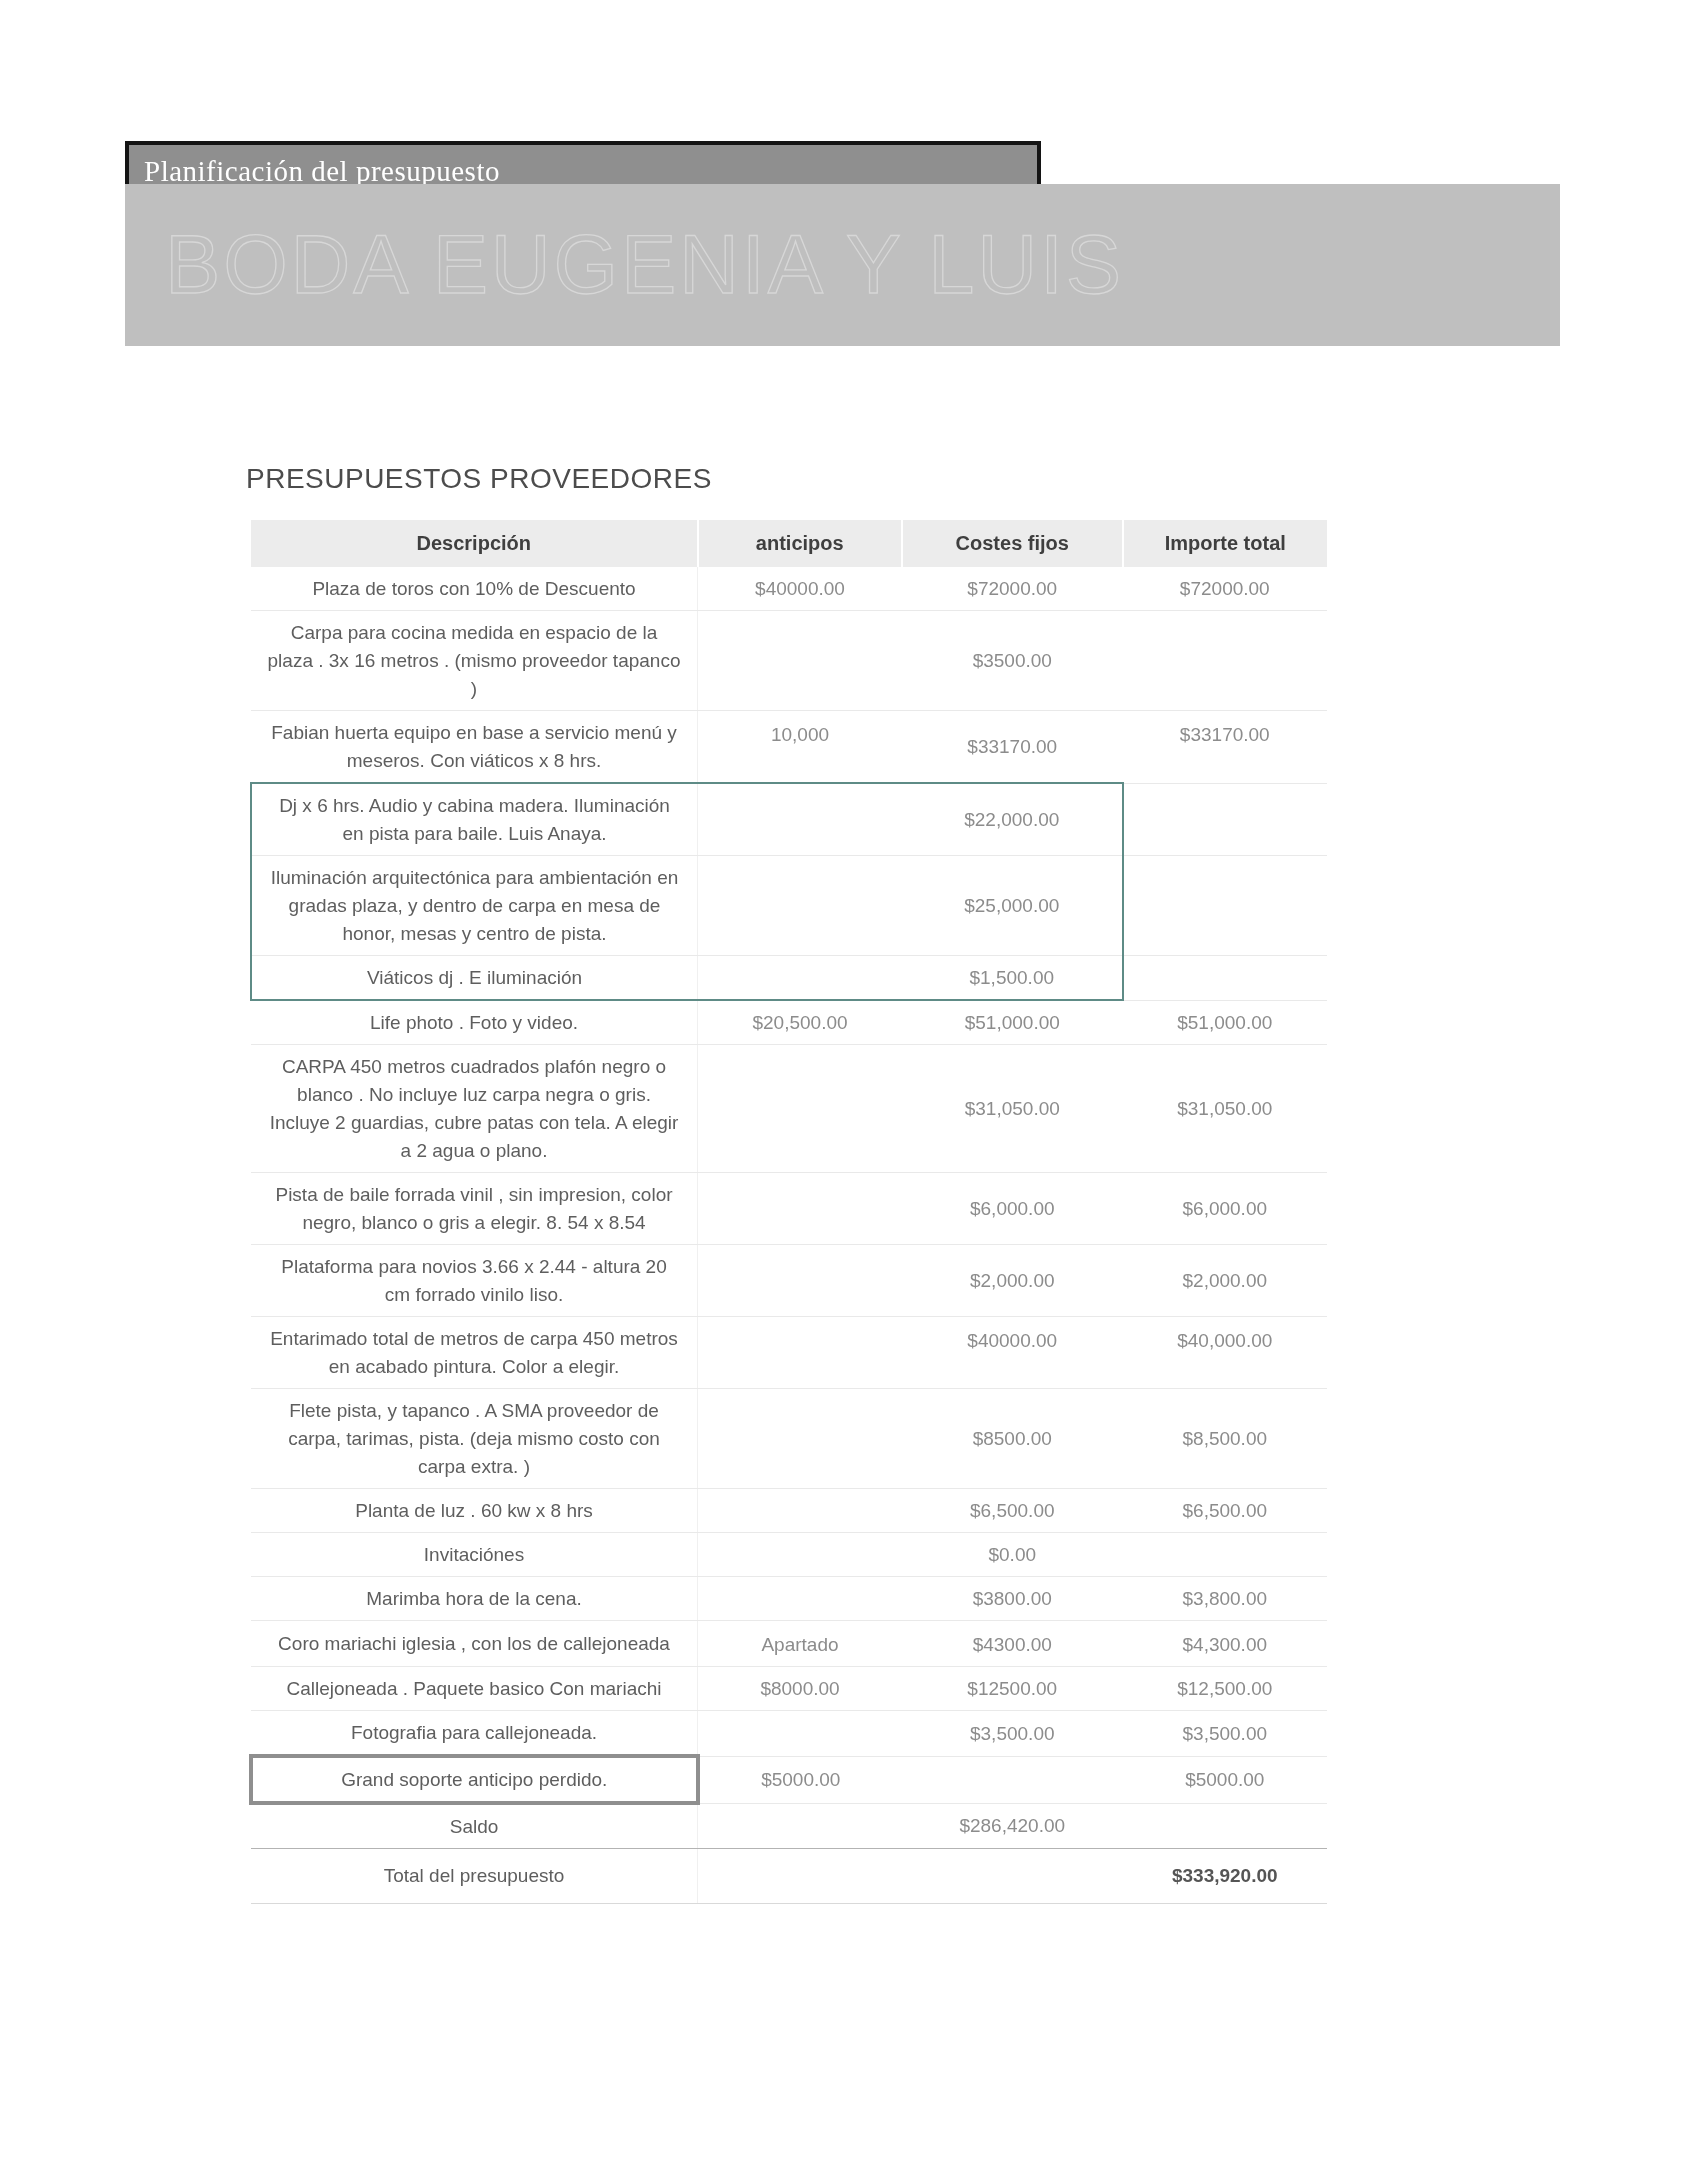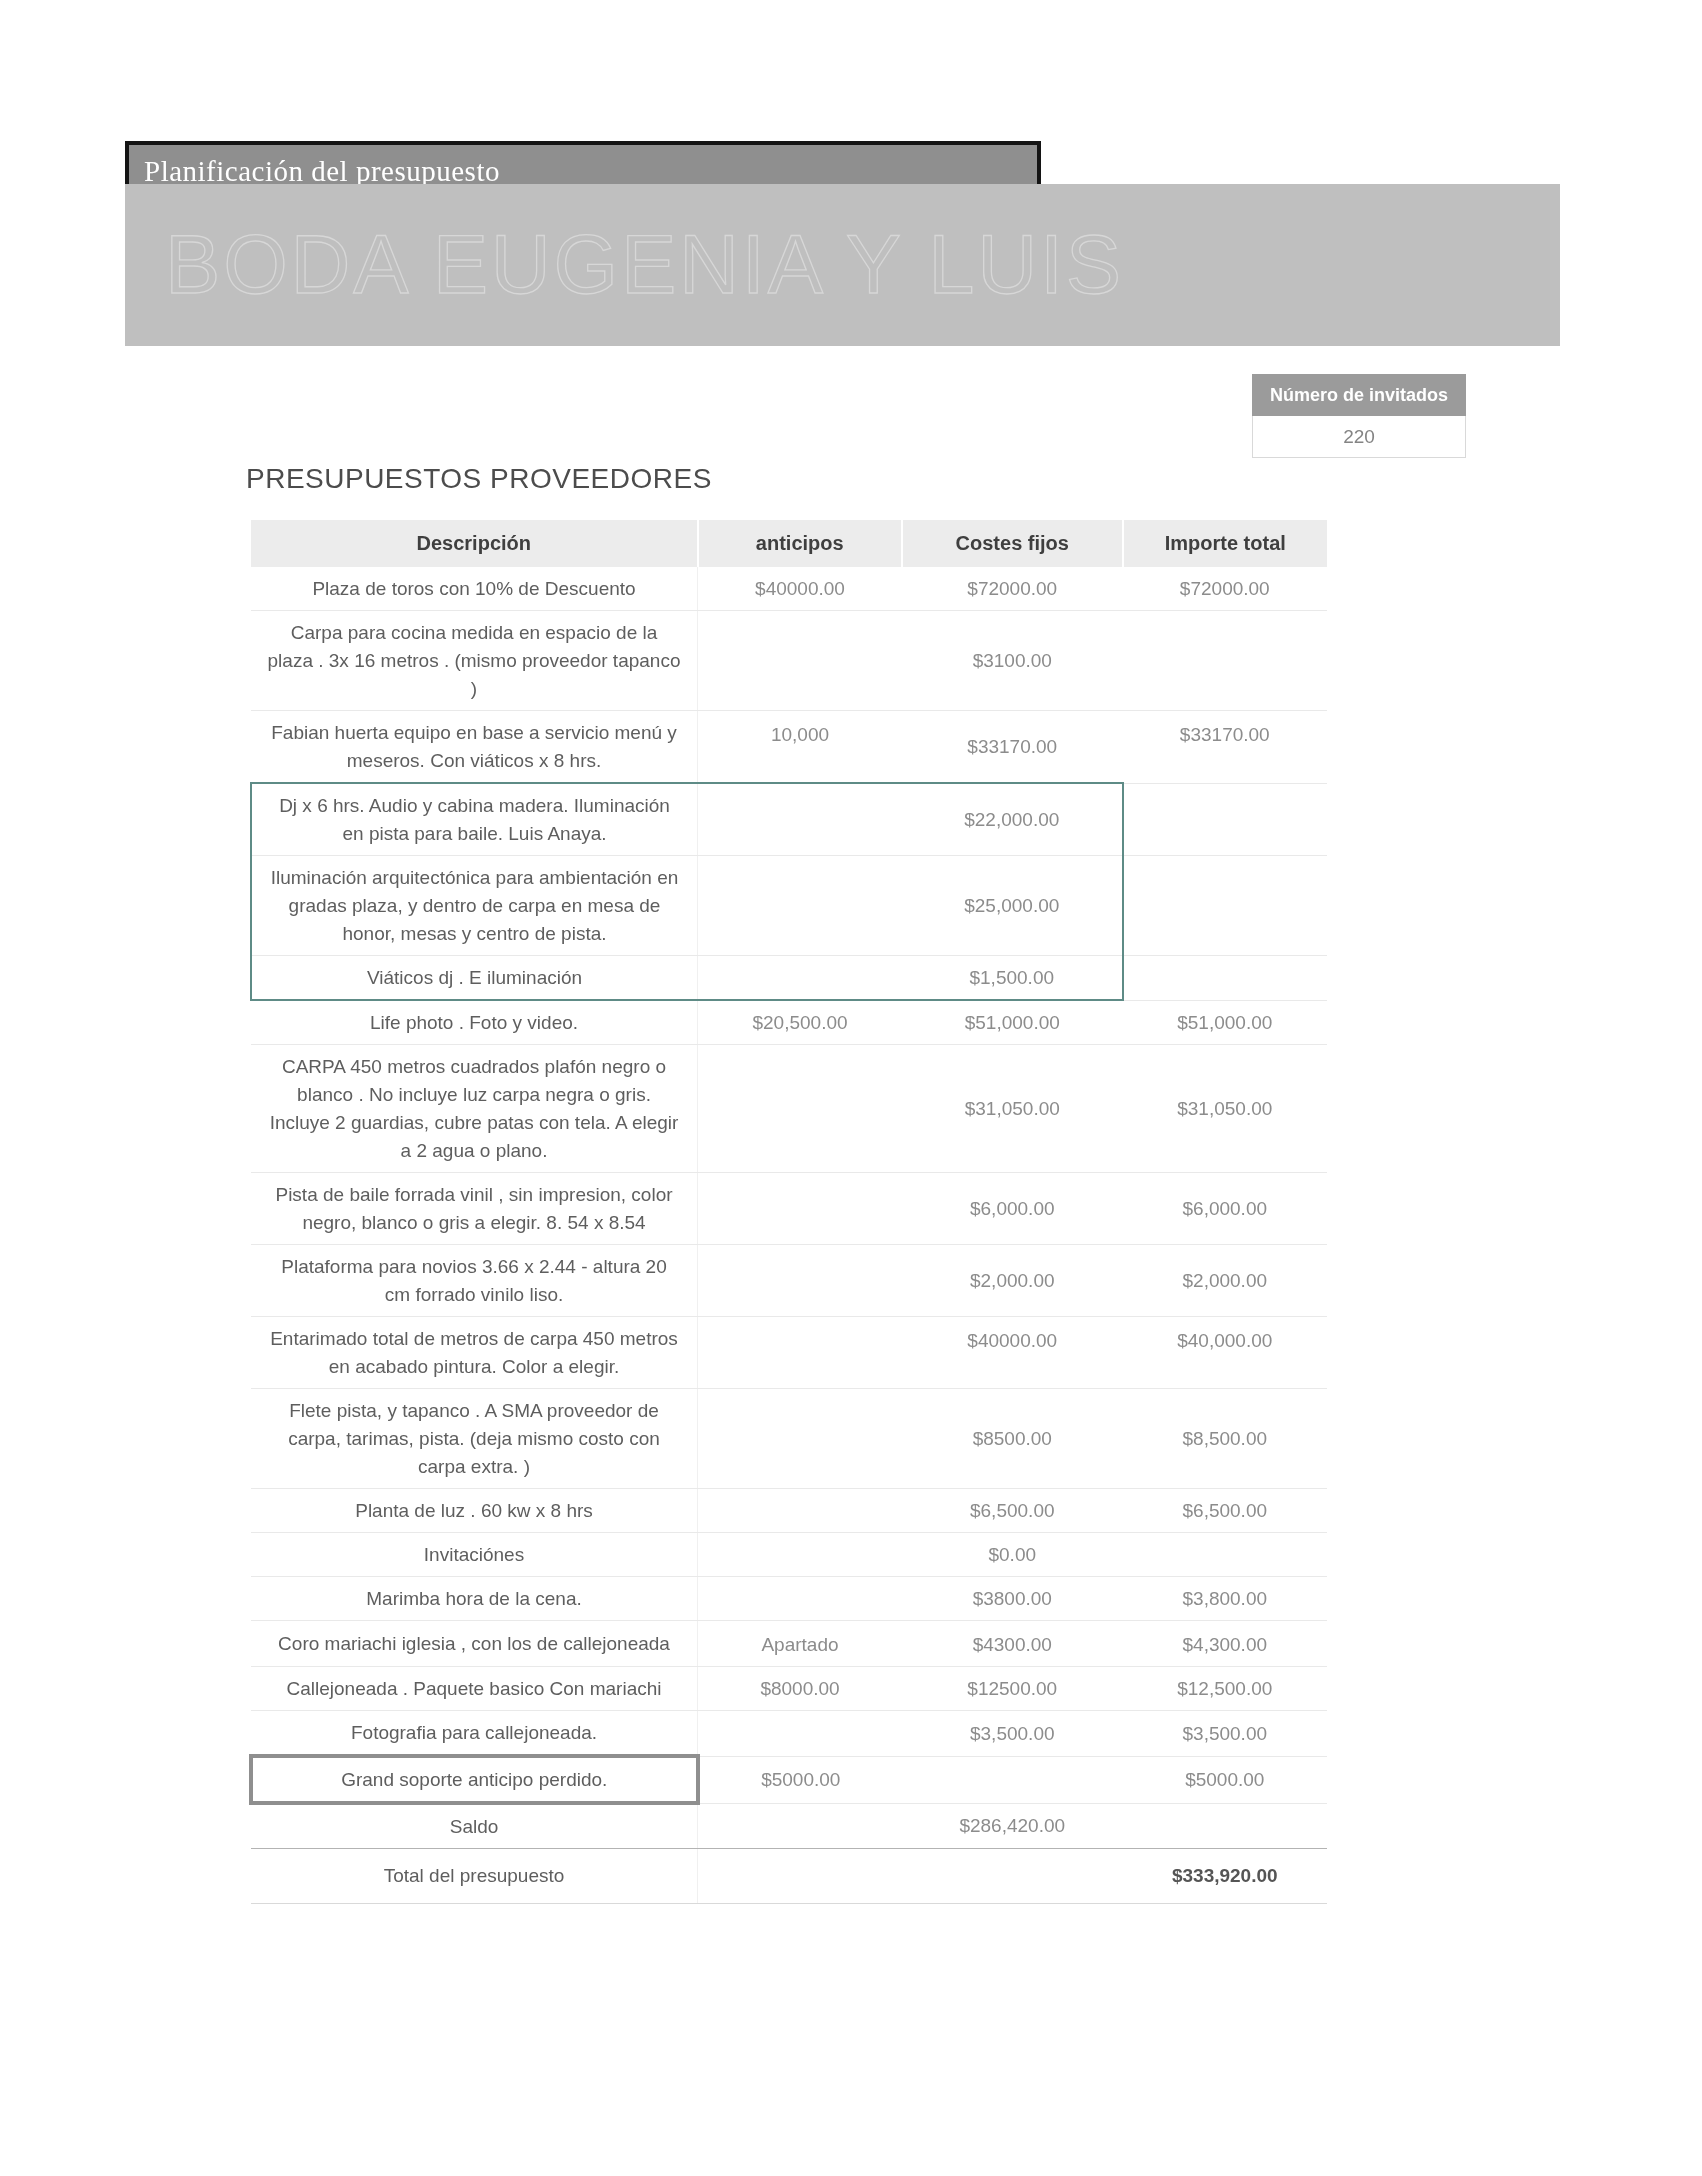--- a/index.html
+++ b/index.html
@@ -108,24 +108,20 @@
 <div class="page">
 
   <div class="title-box">
     <span>Planificación del presupuesto</span>
   </div>
 
   <div class="banner">
     <span>BODA EUGENIA Y LUIS</span>
   </div>
 
-  <div class="guests">
-    <div class="guests-header">Número de invitados</div>
-    <div class="guests-value">220</div>
-  </div>
 
   <div class="section-title">PRESUPUESTOS PROVEEDORES</div>
 
   <table class="budget">
     <colgroup>
       <col class="c-desc">
         <col class="c-ant">
         <col class="c-cos">
         <col class="c-imp">
     </colgroup>
@@ -140,21 +136,21 @@
     <tbody>
         <tr>
           <td class="descripcion">Plaza de toros con 10% de Descuento</td>
           <td class="anticipos">$40000.00</td>
           <td class="costes">$72000.00</td>
           <td class="importe">$72000.00</td>
         </tr>
         <tr>
           <td class="descripcion">Carpa para cocina medida en espacio de la plaza . 3x 16 metros . (mismo proveedor tapanco )</td>
           <td class="anticipos"></td>
-          <td class="costes">$3100.00</td>
+          <td class="costes">$3500.00</td>
           <td class="importe"></td>
         </tr>
         <tr>
           <td class="descripcion">Fabian huerta equipo en base a servicio menú y meseros. Con viáticos x 8 hrs.</td>
           <td class="anticipos va-top">10,000</td>
           <td class="costes">$33170.00</td>
           <td class="importe va-top">$33170.00</td>
         </tr>
         <tr class="teal teal-start">
           <td class="descripcion">Dj x 6 hrs.  Audio  y cabina madera. Iluminación en pista para baile.  Luis Anaya.</td>

